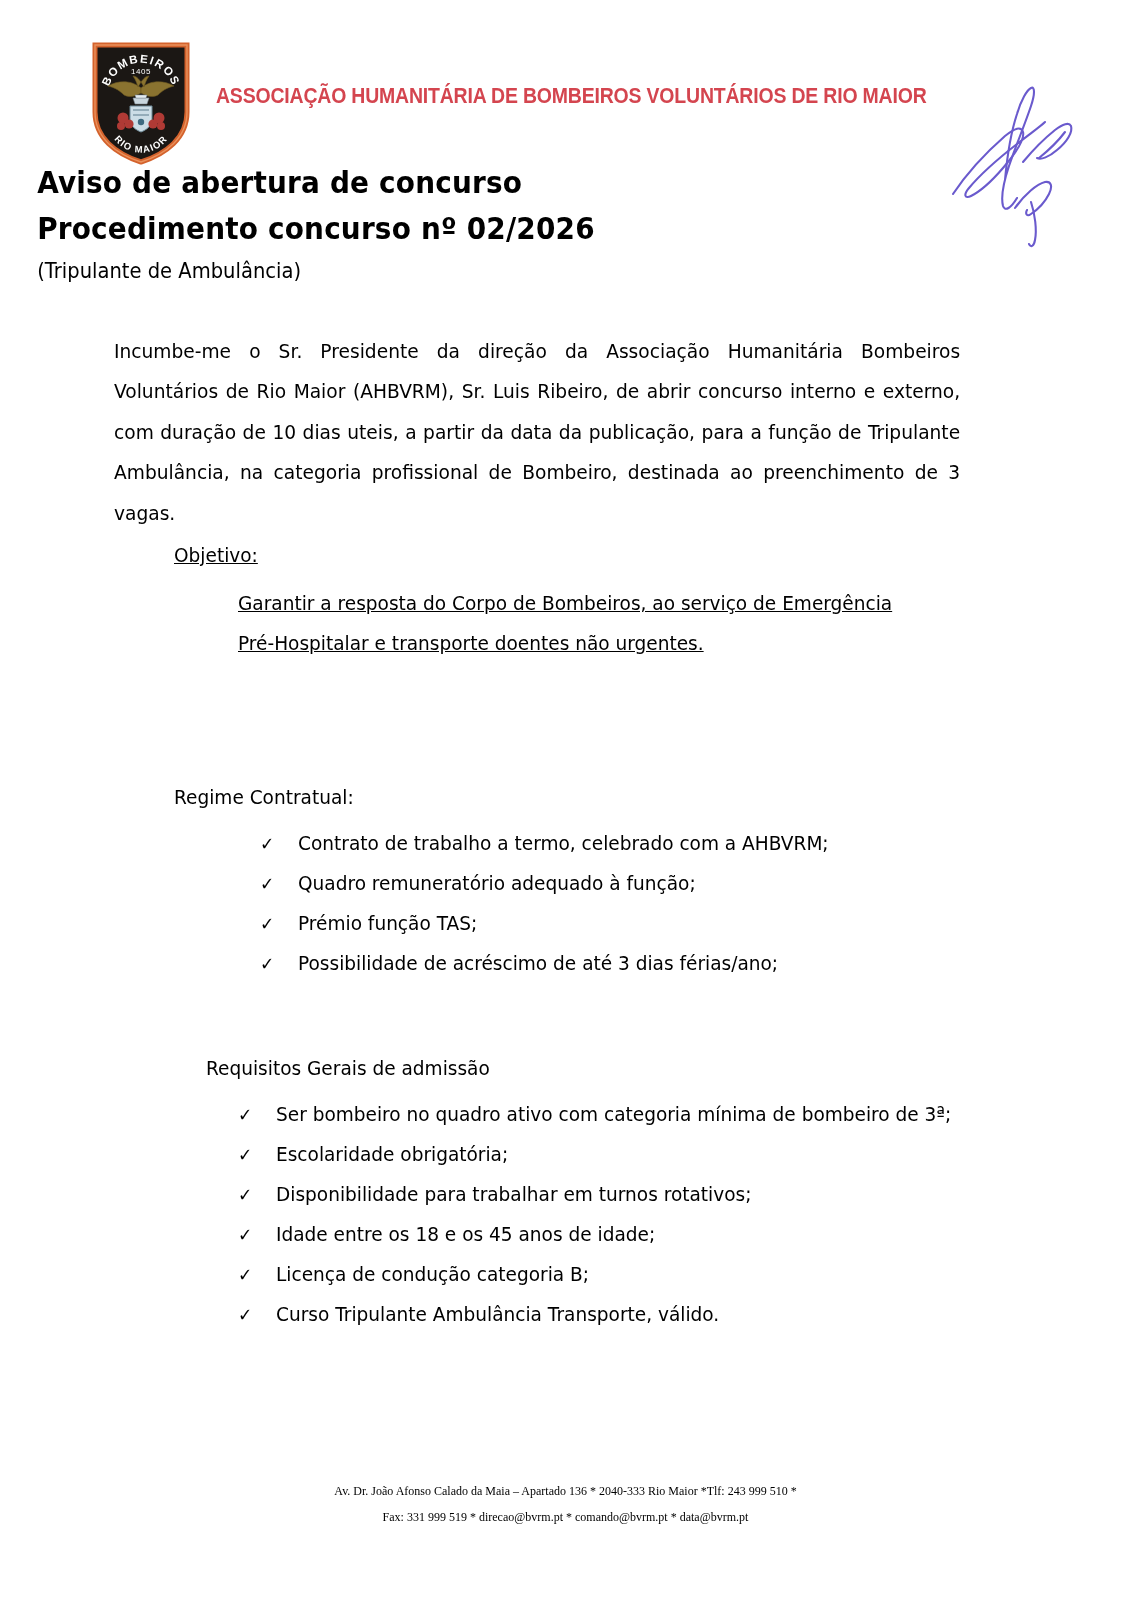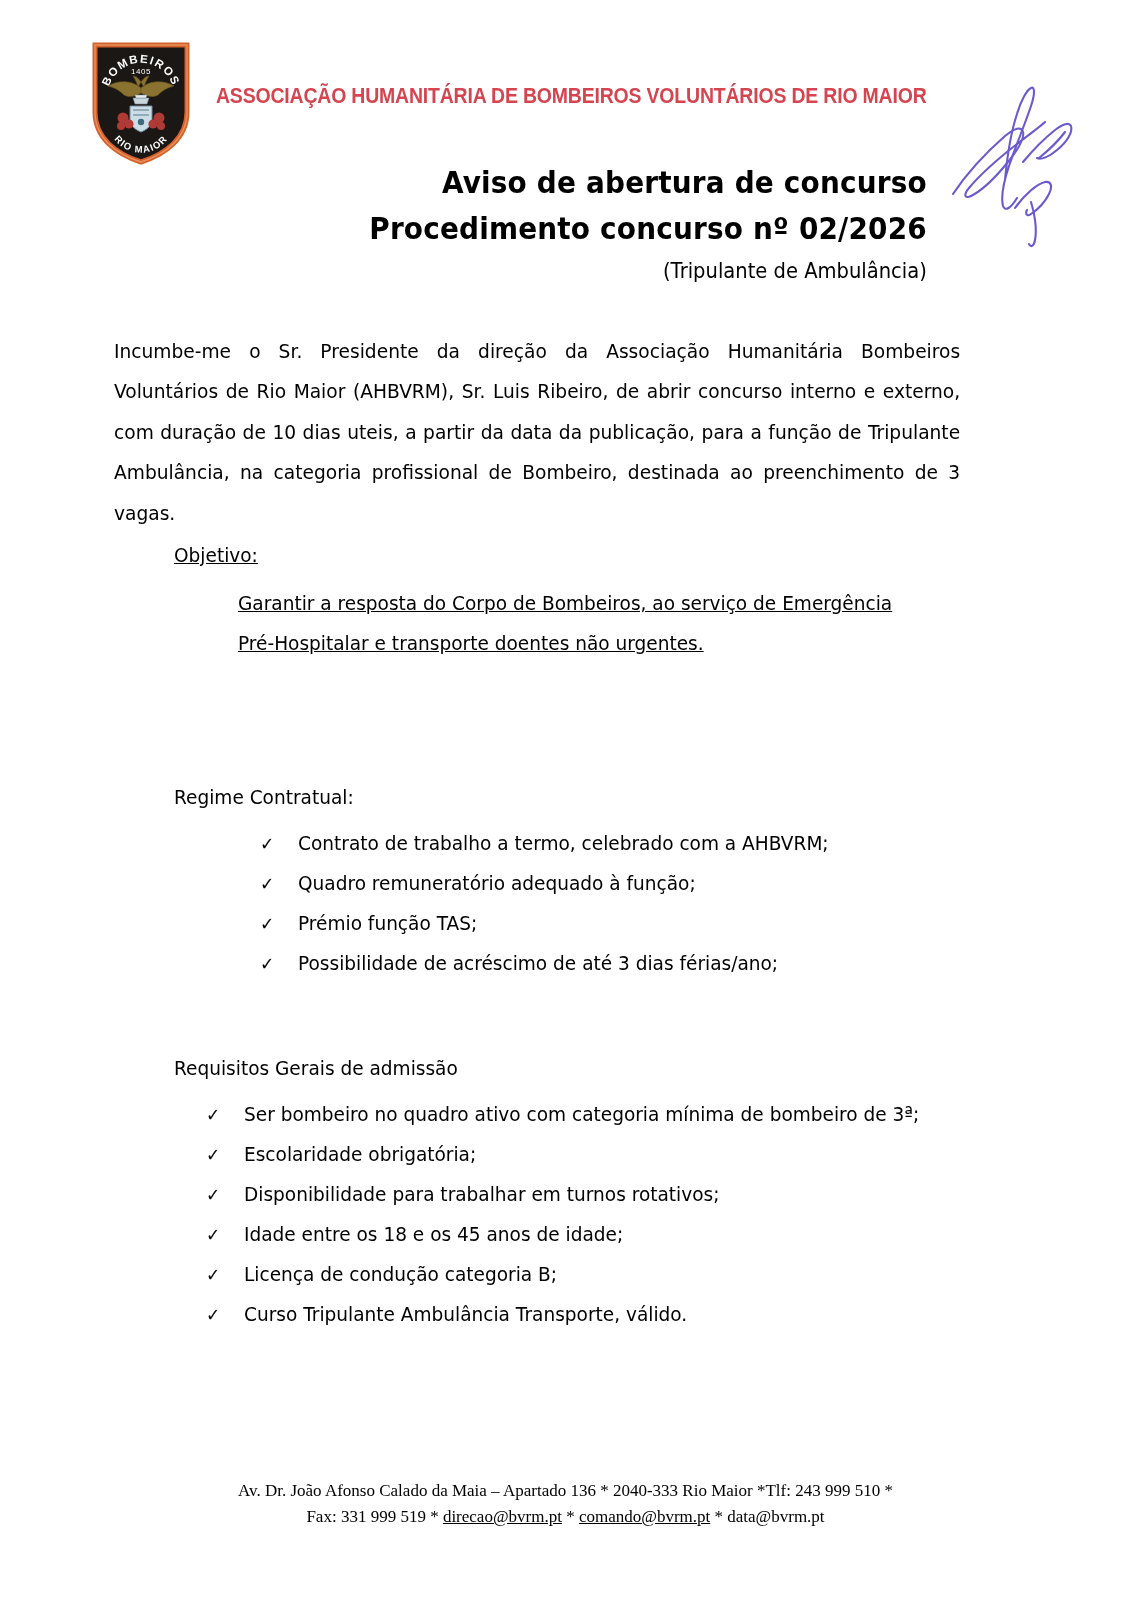--- a/index.html
+++ b/index.html
@@ -60,23 +60,23 @@
     top: 22px;
     width: 140px;
     height: 200px;
     pointer-events: none;
   }
 
   
   .doc-title-block {
     position: absolute;
     top: 160px;
-    left: 13px;
+    left: 4px;
     width: 947px;
-    text-align: right;
+    text-align: left;
   }
   .doc-title-1,
   .doc-title-2 {
     font-family: "DejaVu Sans", sans-serif;
     font-size: 30px;
     font-weight: bold;
     letter-spacing: 0.2px;
     line-height: 46px;
     transform: scaleX(0.93);
   }
@@ -152,25 +152,25 @@
   ul.indent-shallow { margin-left: 32px; }
 
   
   .footer {
     position: absolute;
     left: 0;
     top: 1478px;
     width: 1131px;
     text-align: center;
     font-family: "Liberation Serif", serif;
-    font-size: 17px;
+    font-size: 12px;
     line-height: 26px;
     color: #000;
   }
-  .footer .u { text-decoration: underline; }
+  .footer .u { }
 </style>
 </head>
 <body>
 
 <div class="page">
 
   <div class="header">
 
     <svg class="emblem" viewBox="0 0 106 128" xmlns="http://www.w3.org/2000/svg">
       <defs>
@@ -265,21 +265,21 @@
         <span class="check">✓</span>
         <span>Prémio função TAS;</span>
       </li>
       <li>
         <span class="check">✓</span>
         <span>Possibilidade de acréscimo de até 3 dias férias/ano;</span>
       </li>
     </ul>
   </div>
 
-  <div class="section" style="top:1055px;">
+  <div class="section" style="top:1055px;margin-left:32px;">
     <div class="section-heading">Requisitos Gerais de admissão</div>
     <ul class="check-list indent-shallow">
       <li>
         <span class="check">✓</span>
         <span>Ser bombeiro no quadro ativo com categoria mínima de bombeiro de 3ª;</span>
       </li>
       <li>
         <span class="check">✓</span>
         <span>Escolaridade obrigatória;</span>
       </li>

